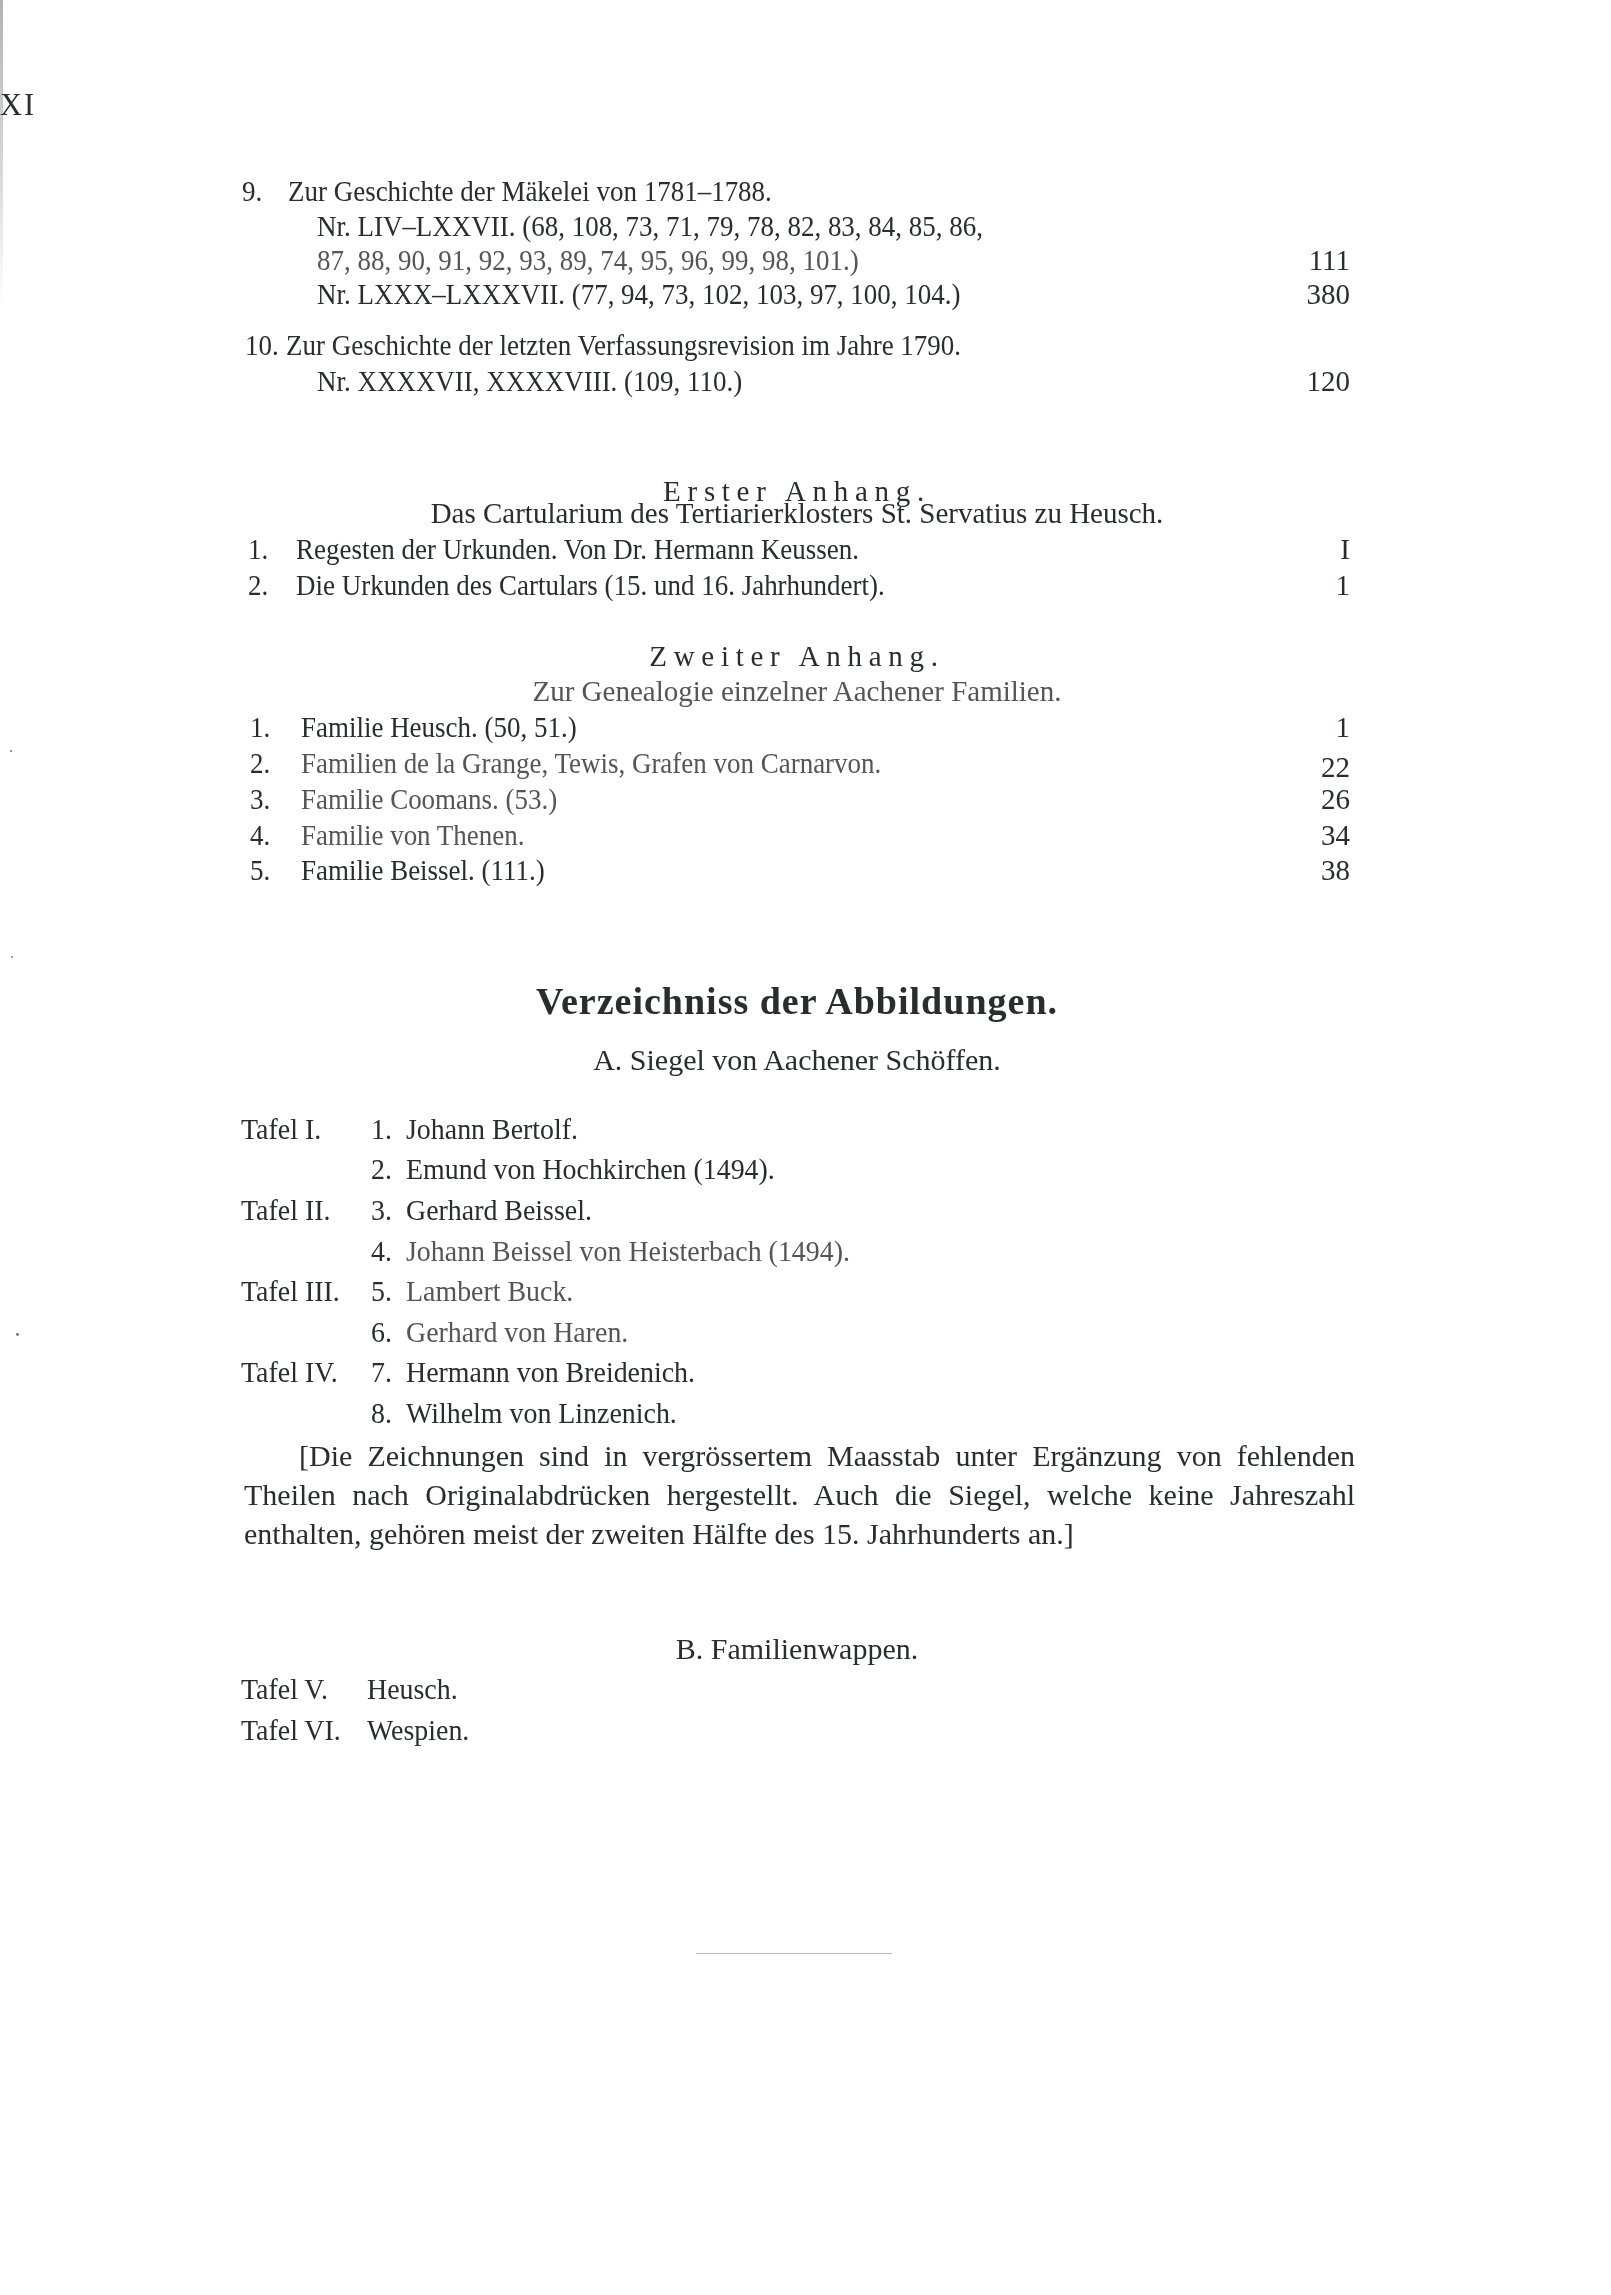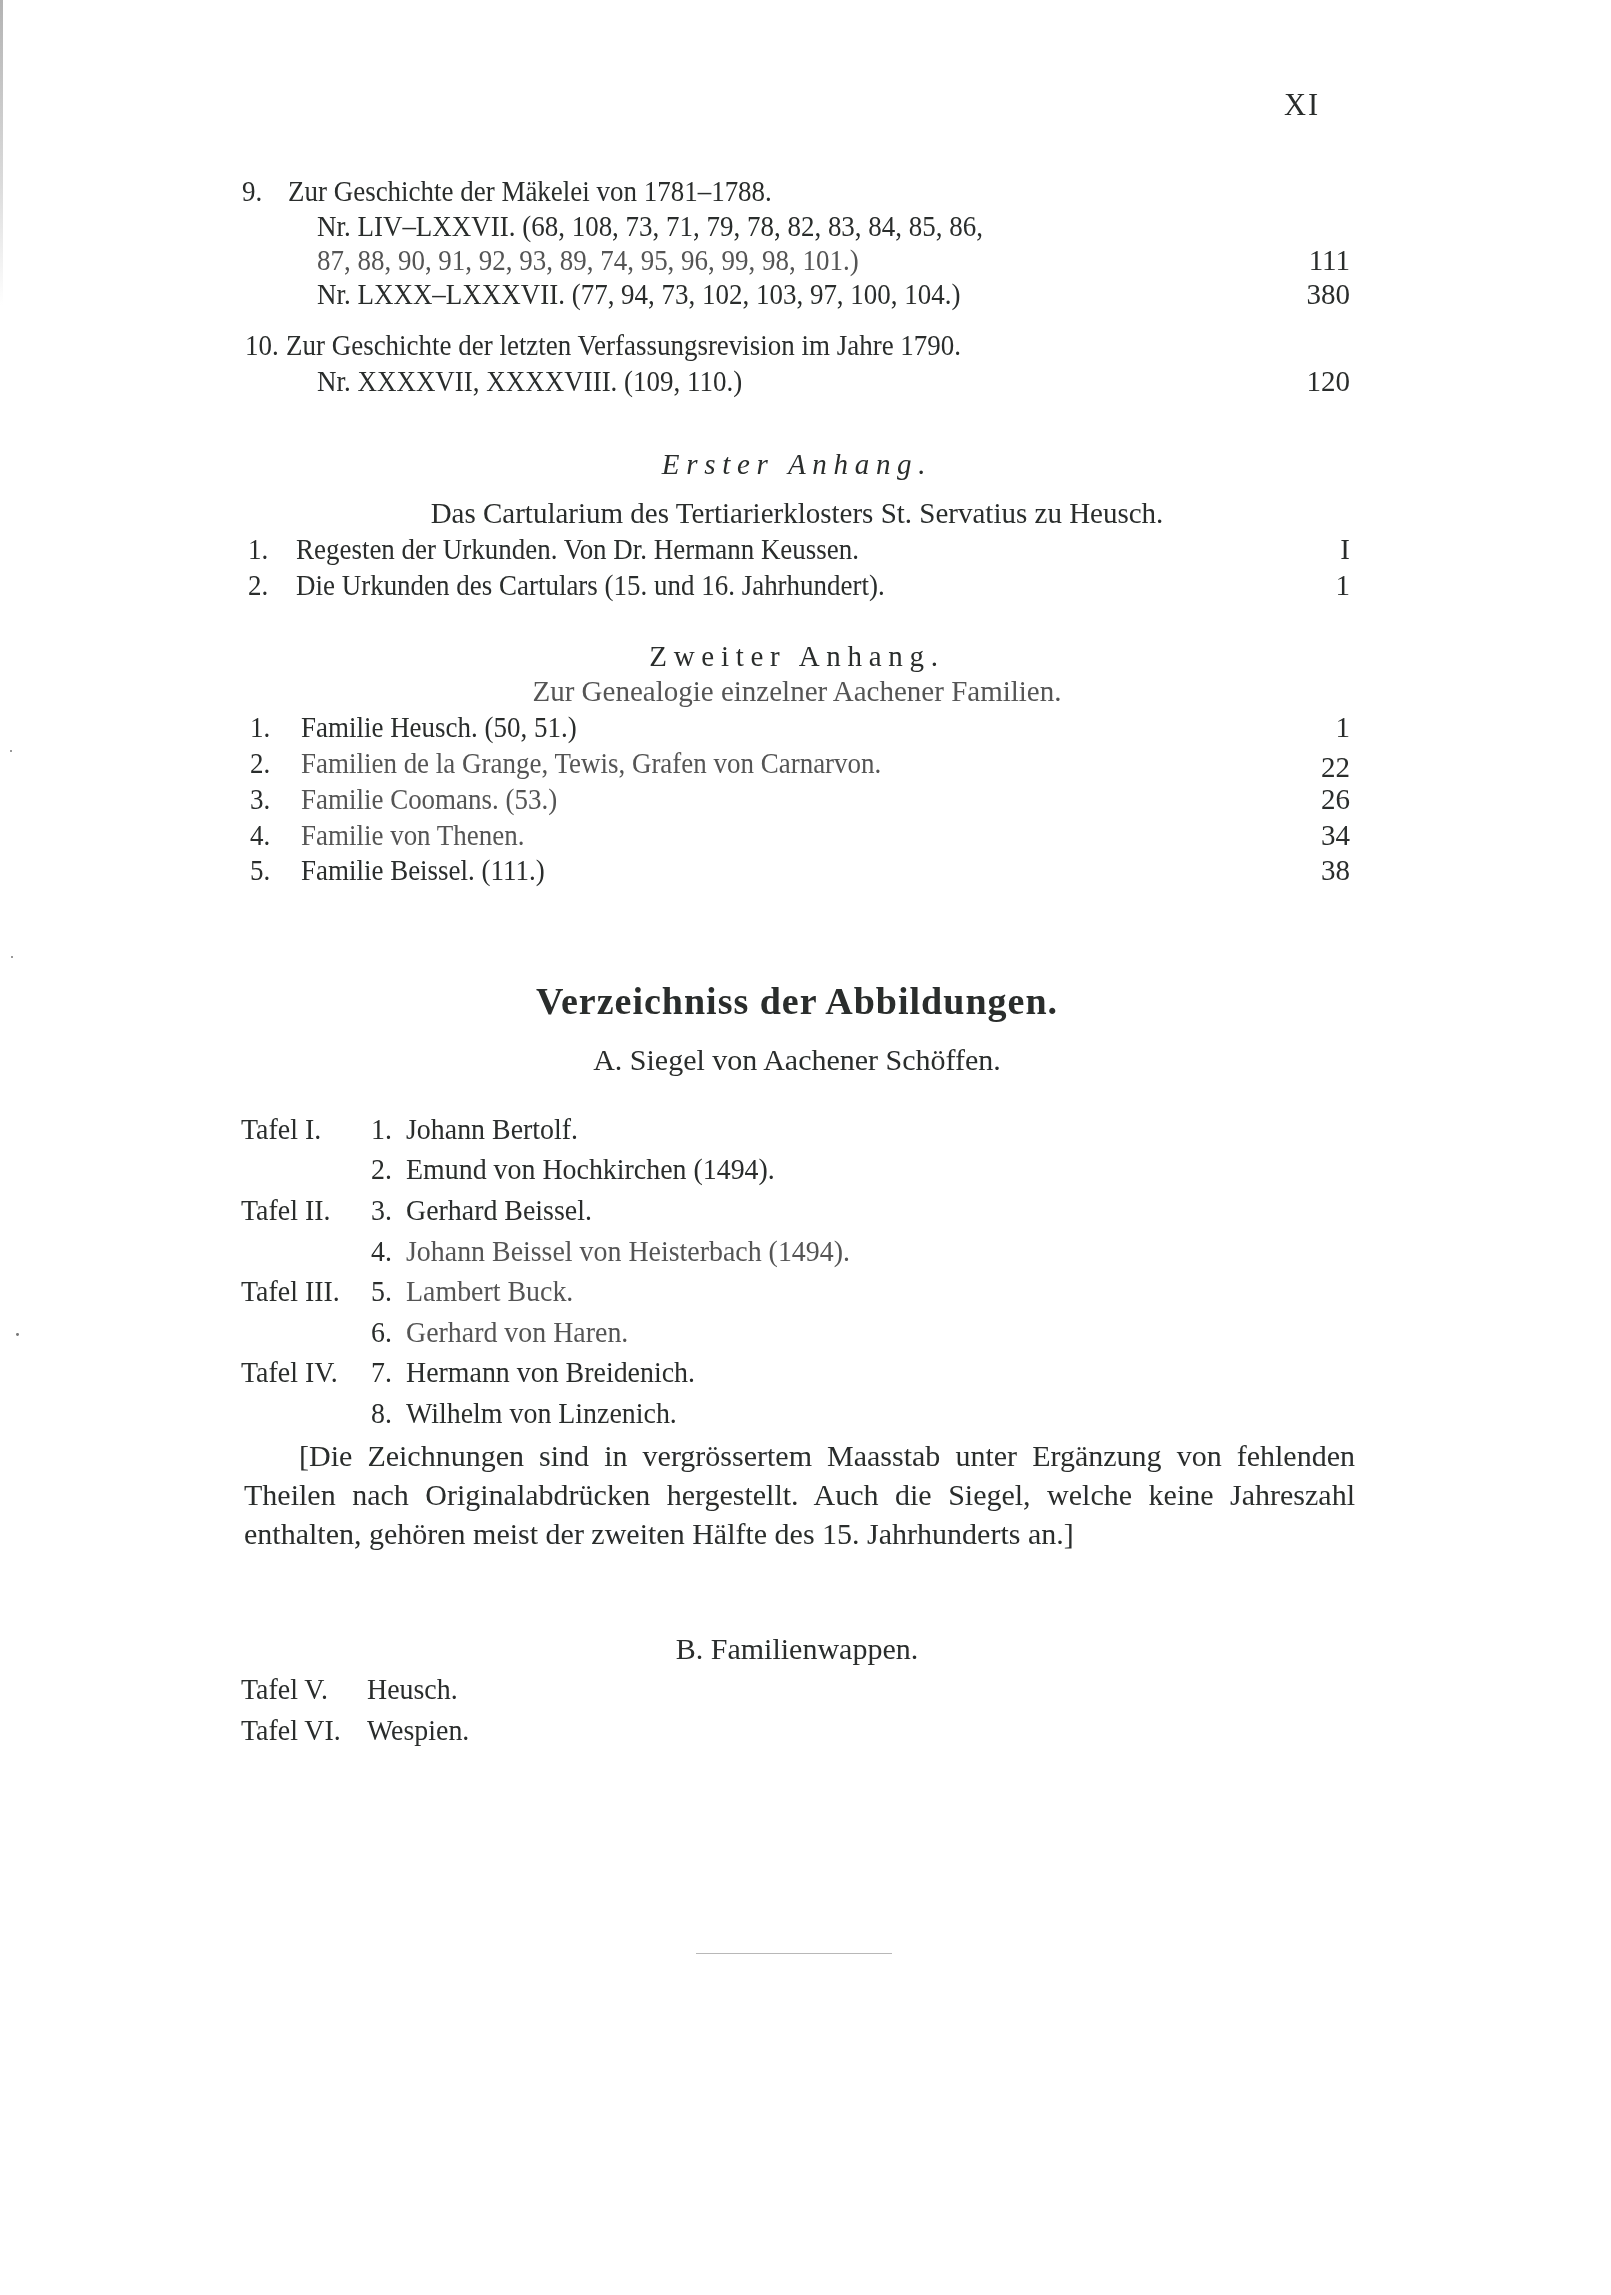--- a/index.html
+++ b/index.html
@@ -5,21 +5,21 @@
     html, body { margin: 0; padding: 0; background: #ffffff; }
     body { width: 1611px; height: 2295px; position: relative; overflow: hidden;
            font-family: "Liberation Serif", "DejaVu Serif", serif; color: #2a2d2c; }
     .scan-edge { position: absolute; left: 0; top: 0; width: 3.3px; height: 305px;
                  background: linear-gradient(#9a9a9a, #cfcfcf 60%, #ffffff); opacity: .75; }
     .speck { position: absolute; width: 3.8px; height: 3.8px; border-radius: 50%; background: #777; }
     .page { position: absolute; left: 0; top: 0; width: 1611px; height: 2295px; }
     .line { position: absolute; white-space: nowrap; font-size: 29px; line-height: 29px; transform: scaleX(0.93); transform-origin: left center; }
     .center { position: absolute; left: 239px; width: 1116px; text-align: center; white-space: nowrap; font-size: 29px; line-height: 29px; }
     .pg { position: absolute; right: 261px; white-space: nowrap; font-size: 29px; line-height: 29px; text-align: left; }
-    .folio { position: absolute; left: 0; width: 1320px; top: 90px; text-align: right; font-size: 30.5px; line-height: 30.5px; letter-spacing: 1.9px; }
+    .folio { position: absolute; left: 0; width: 1320px; top: 90px; text-align: left; font-size: 30.5px; line-height: 30.5px; letter-spacing: 1.9px; }
     .spaced { letter-spacing: 6.7px; }
     .heading-main { font-weight: bold; font-size: 38px; line-height: 38px; letter-spacing: 1px; }
     .sub { font-size: 30px; }
     .dim { color: #555; }
     .rule { position: absolute; left: 696px; top: 1953px; width: 196px; height: 1.4px; background: #b8b8b8; }
     .para { position: absolute; left: 244px; width: 1111px; font-size: 30px; line-height: 39px; text-align: justify; }
     .para .first { display: inline-block; width: 55px; }
   </style>
 </head>
 <body>
@@ -44,21 +44,21 @@
   </div>
 
   <div>
     <div class="line" style="left:245px;top:331px;">10.</div>
     <div class="line" style="left:286px;top:331px;">Zur Geschichte der letzten Verfassungsrevision im Jahre 1790.</div>
     <div class="line" style="left:317px;top:367px;">Nr. XXXXVII, XXXXVIII. (109, 110.)</div>
     <div class="pg" style="top:367px;">120</div>
   </div>
 
   <div>
-    <div class="center spaced" style="top:450px;font-style:italic;">Erster Anhang.</div>
+    <div class="center spaced" style="top:477px;">Erster Anhang.</div>
     <div class="center" style="top:499px;">Das Cartularium des Tertiarierklosters St. Servatius zu Heusch.</div>
     <div class="line" style="left:248px;top:535px;">1.</div>
     <div class="line" style="left:296px;top:535px;">Regesten der Urkunden. Von Dr. Hermann Keussen.</div>
     <div class="pg" style="top:535px;">I</div>
     <div class="line" style="left:248px;top:571px;">2.</div>
     <div class="line" style="left:296px;top:571px;">Die Urkunden des Cartulars (15. und 16. Jahrhundert).</div>
     <div class="pg" style="top:571px;">1</div>
   </div>
 
   <div>

